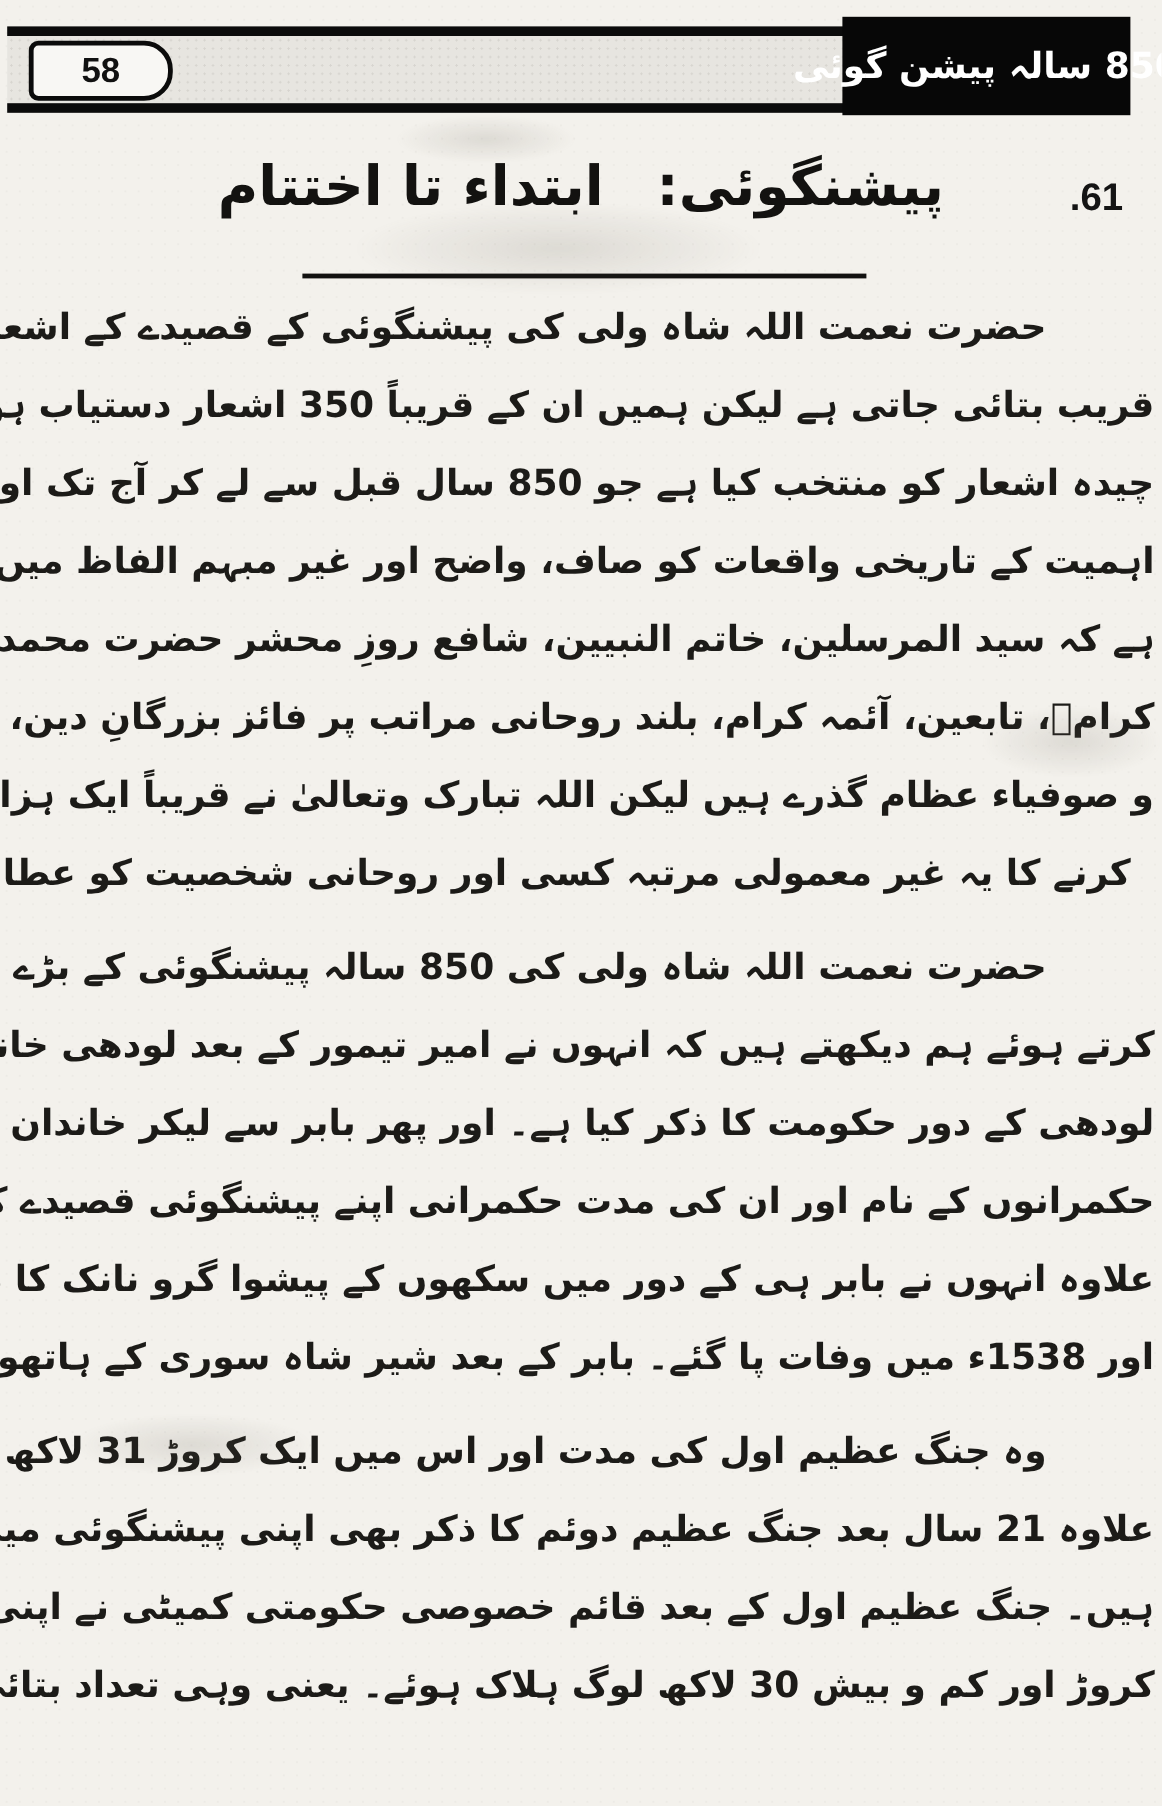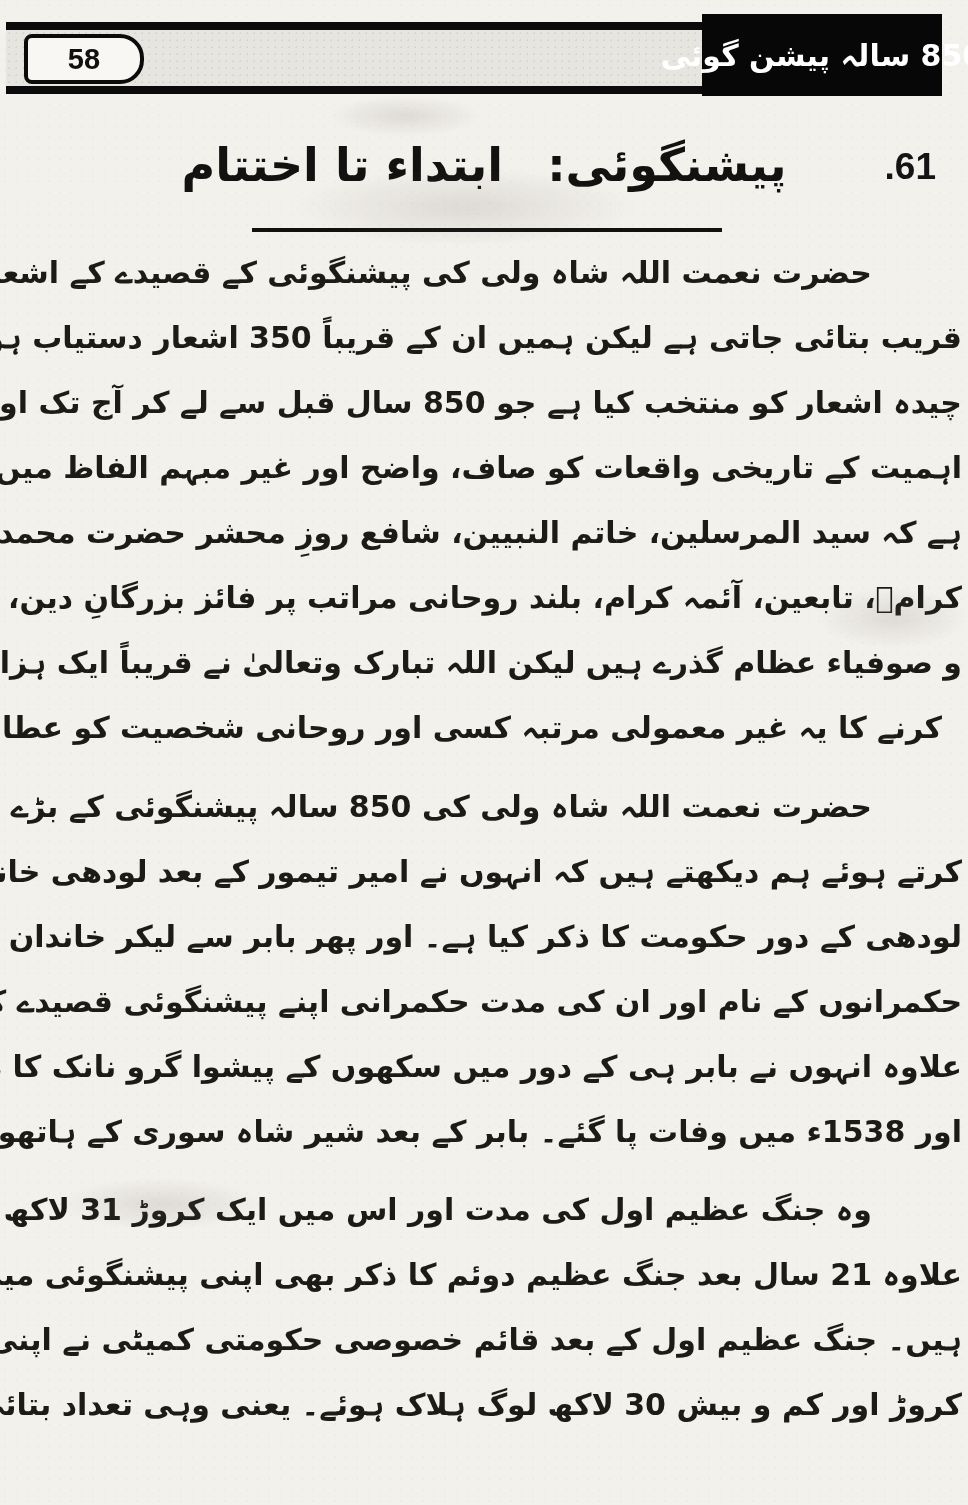--- a/index.html
+++ b/index.html
@@ -34,24 +34,24 @@
     background:#070707;color:#ffffff;
     display:flex;align-items:center;justify-content:center;
     direction:rtl;font-size:30px;font-weight:bold;white-space:nowrap;
   }
 
   
   .heading-row{position:absolute;top:128px;left:0;right:0;height:112px;}
   .section-number{
     position:absolute;right:32px;top:18px;
     font-family:"Liberation Sans","DejaVu Sans",sans-serif;
-    font-size:37px;font-weight:bold;color:#141414;direction:ltr;
+    font-size:32px;font-weight:bold;color:#141414;direction:ltr;
   }
   .heading{
-    position:absolute;left:0;right:0;top:0;margin:10px auto;width:max-content;
+    position:absolute;left:0;right:0;top:0;margin:0 auto;width:max-content;
     direction:rtl;font-size:46px;font-weight:bold;color:#131210;white-space:nowrap;
   }
   .hgap{display:inline-block;width:44px;}
   .heading-tail{
     position:absolute;left:252px;top:100px;width:470px;height:4px;background:#121110;
   }
 
   
   .body-text{position:absolute;top:243px;left:0;right:0;}
   .para{margin:0;}

